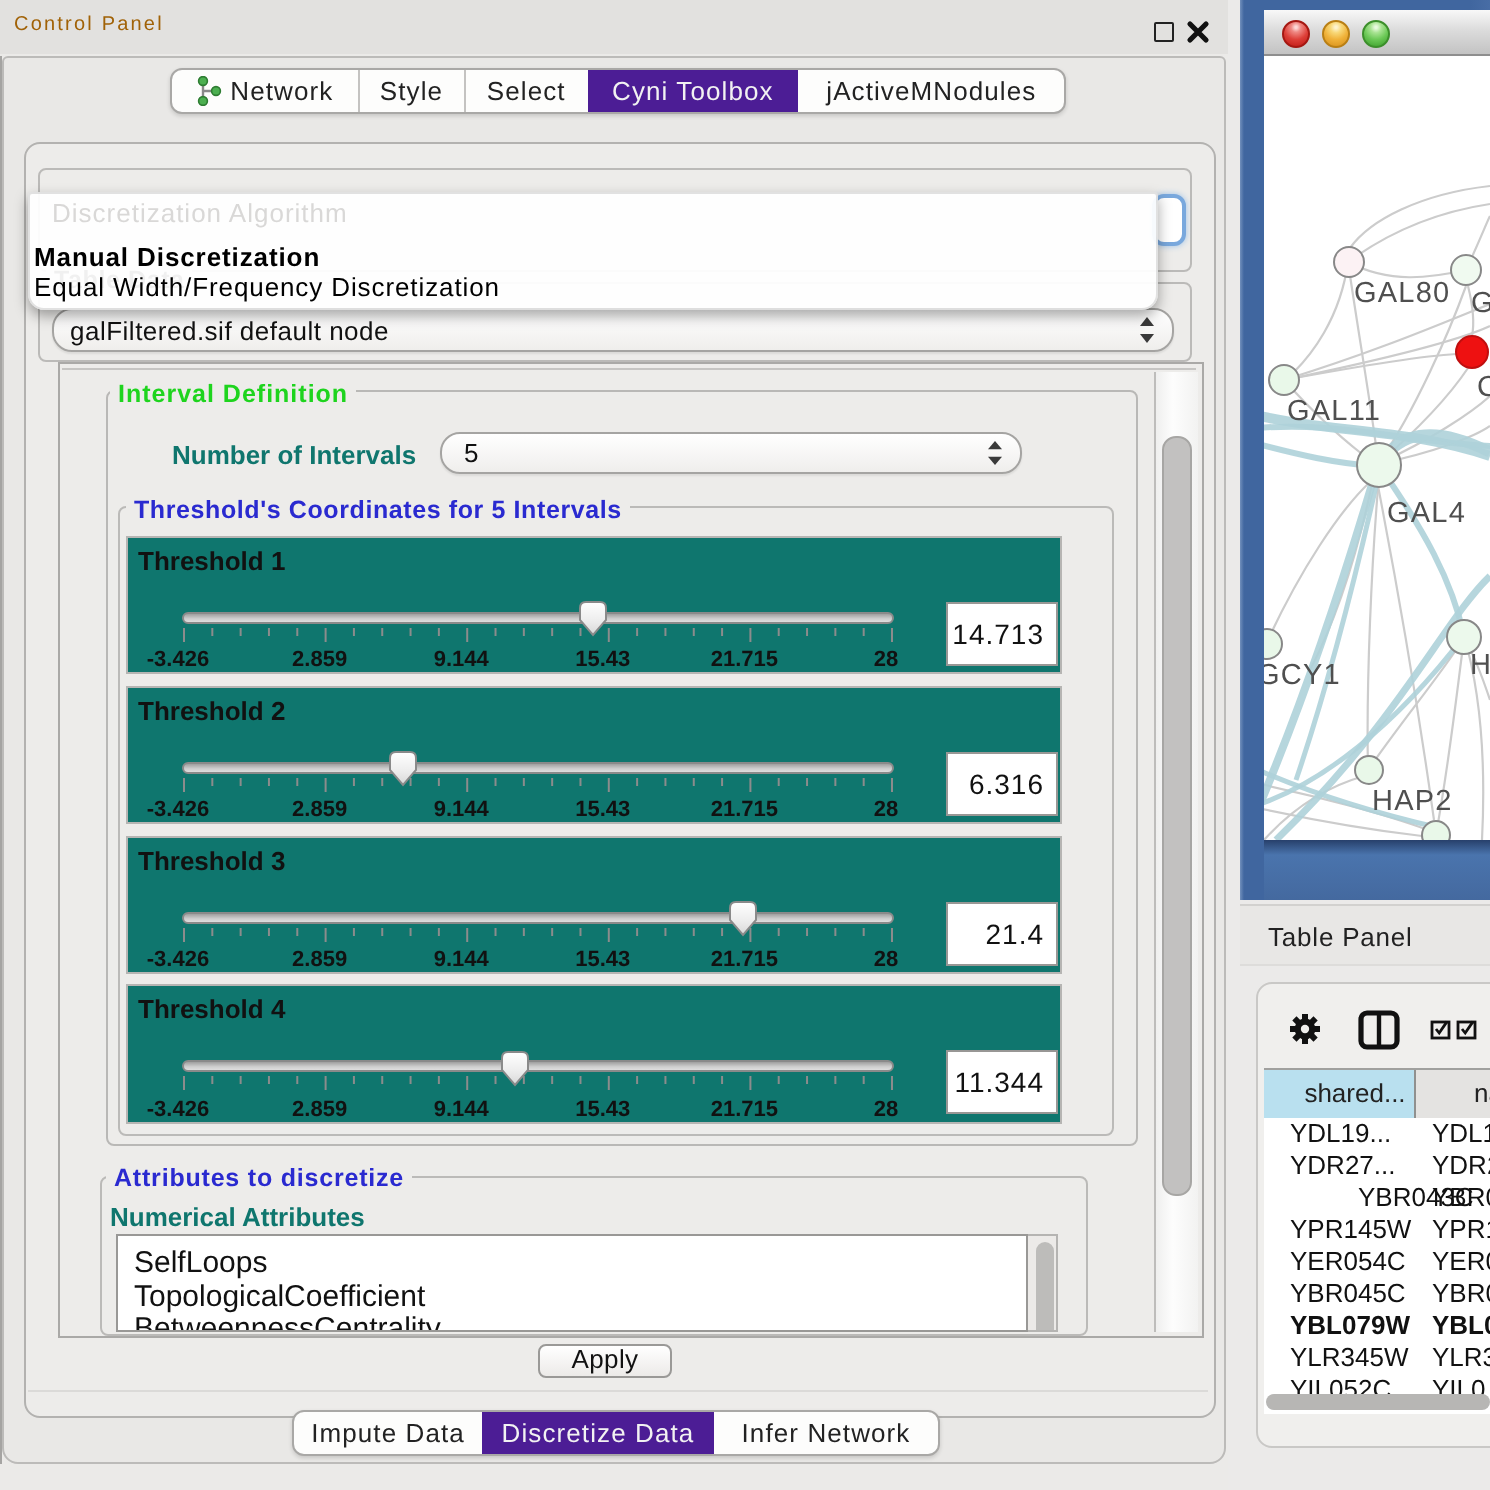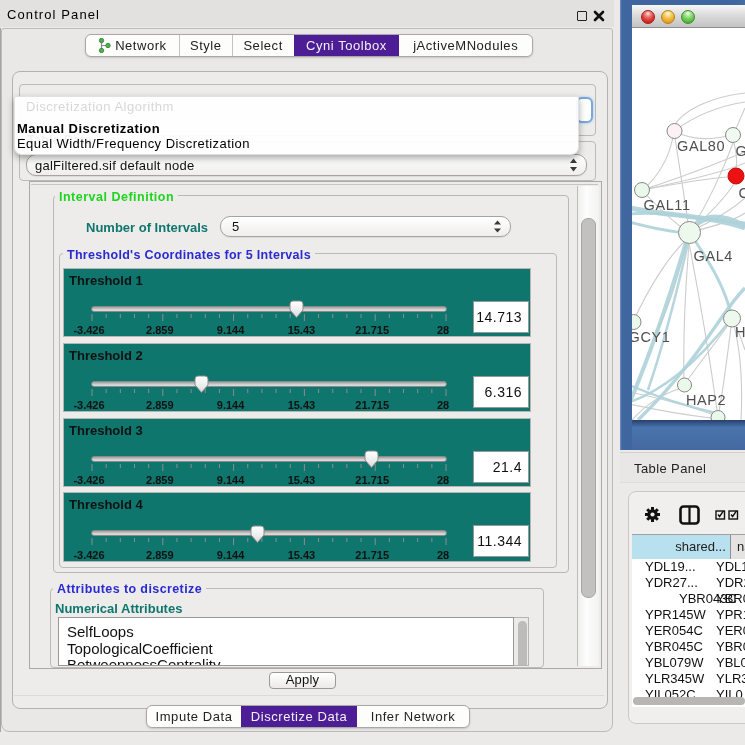--- a/index.html
+++ b/index.html
@@ -3,21 +3,21 @@
 <meta charset="utf-8">
 <style>
   html,body{margin:0;padding:0;}
   body{width:745px;height:745px;position:relative;overflow:hidden;
        font-family:"Liberation Sans",sans-serif;background:#ebeae8;}
   .abs{position:absolute;}
   .t13{font-size:13px;color:#0f766e;}
   .bold{font-weight:bold;}
   
   #titlebar{left:0;top:1;width:614px;height:27px;background:#e2e1df;}
-  #cp-title{left:7px;top:7px;font-size:13px;letter-spacing:1.1px;color:#000000;}
+  #cp-title{left:7px;top:7px;font-size:10px;letter-spacing:1.1px;color:#a16207;}
   #float-btn{left:577px;top:11px;width:8px;height:8px;border:1.8px solid #222;border-radius:1px;}
   #cpbody{left:0;top:28px;width:614px;height:717px;background:#ebeae8;}
   #cpframe{left:1px;top:28px;width:610px;height:702px;background:#e9e8e6;border:1px solid #bcbbb9;border-radius:3px 3px 8px 8px;}
   
   .tabbar{background:#fdfdfc;border:1px solid #a9a8a6;border-radius:6px;overflow:hidden;
           display:flex;align-items:center;box-shadow:0 1px 2px rgba(0,0,0,0.15);}
   .tabbar .seg{height:100%;display:flex;align-items:center;justify-content:center;
           font-size:13px;color:#222;letter-spacing:0.55px;}
   .tabbar .sel{background:#4c1d95;color:#f2f2f2;}
   .sepline{width:1px;height:100%;background:#c4c3c1;}
@@ -456,29 +456,29 @@
   <g fill="none" stroke="#111" stroke-width="1.4">
     <rect x="1" y="1" width="8.5" height="8"></rect>
     <path d="M3 4.5 L4.6 6.5 L8.5 0.8"></path>
     <rect x="14" y="1" width="8.5" height="8"></rect>
     <path d="M16 4.5 L17.6 6.5 L21.5 0.8"></path>
   </g>
 </svg>
 
 <div class="abs" style="left:632px;top:534px;width:113px;height:24px;border-top:1px solid #a0a09e;border-bottom:1px solid #828280;background:#e4e3e1;overflow:hidden;">
   <div class="abs" style="left:0;top:0;width:75px;height:24px;background:#b9e0ef;border-right:1px solid #90908e;
-       text-align:center;font-size:13px;color:#222;line-height:24px;text-indent:16px;padding-left:23px;">shared...</div>
+       text-align:center;font-size:13px;color:#222;line-height:24px;text-indent:16px;">shared...</div>
   <div class="abs" style="left:105px;top:4px;font-size:13px;color:#222;">na</div>
 </div>
 
 <div class="abs" style="left:632px;top:559px;width:113px;height:148px;background:#fff;overflow:hidden;font-size:13px;color:#111;">
   <div style="height:16px;line-height:16px;"><span style="margin-left:13px">YDL19...</span><span style="position:absolute;left:84px">YDL1</span></div>
   <div style="height:16px;line-height:16px;"><span style="margin-left:13px">YDR27...</span><span style="position:absolute;left:84px">YDR2</span></div>
   <div style="height:16px;line-height:16px;padding-left:34px;"><span style="margin-left:13px">YBR043C</span><span style="position:absolute;left:84px">YBR0</span></div>
   <div style="height:16px;line-height:16px;"><span style="margin-left:13px">YPR145W</span><span style="position:absolute;left:84px">YPR1</span></div>
   <div style="height:16px;line-height:16px;"><span style="margin-left:13px">YER054C</span><span style="position:absolute;left:84px">YER0</span></div>
   <div style="height:16px;line-height:16px;"><span style="margin-left:13px">YBR045C</span><span style="position:absolute;left:84px">YBR0</span></div>
-  <div style="height:16px;line-height:16px;"><span style="margin-left:13px">YBL079W</span><span style="position:absolute;left:84px">YBL0</span></div>
+  <div style="height:16px;line-height:16px;font-weight:bold;"><span style="margin-left:13px">YBL079W</span><span style="position:absolute;left:84px">YBL0</span></div>
   <div style="height:16px;line-height:16px;"><span style="margin-left:13px">YLR345W</span><span style="position:absolute;left:84px">YLR3</span></div>
   <div style="height:16px;line-height:16px;"><span style="margin-left:13px">YIL052C</span><span style="position:absolute;left:84px">YIL0</span></div>
 </div>
 
 <div class="abs" style="left:633px;top:697px;width:112px;height:8px;background:#b7b6b4;border-radius:4px;"></div>
 
 </body></html>

